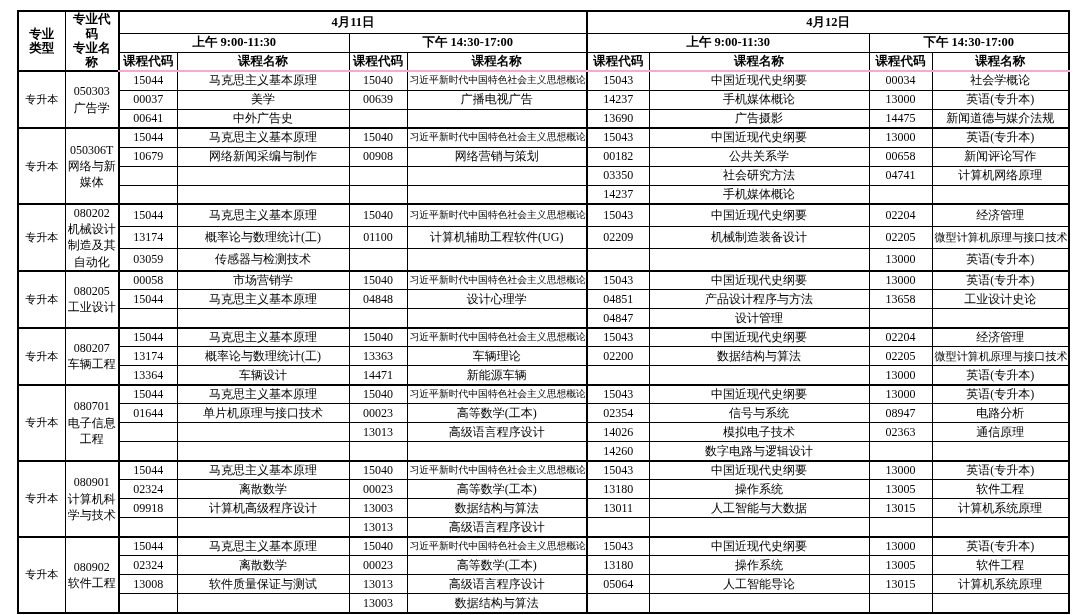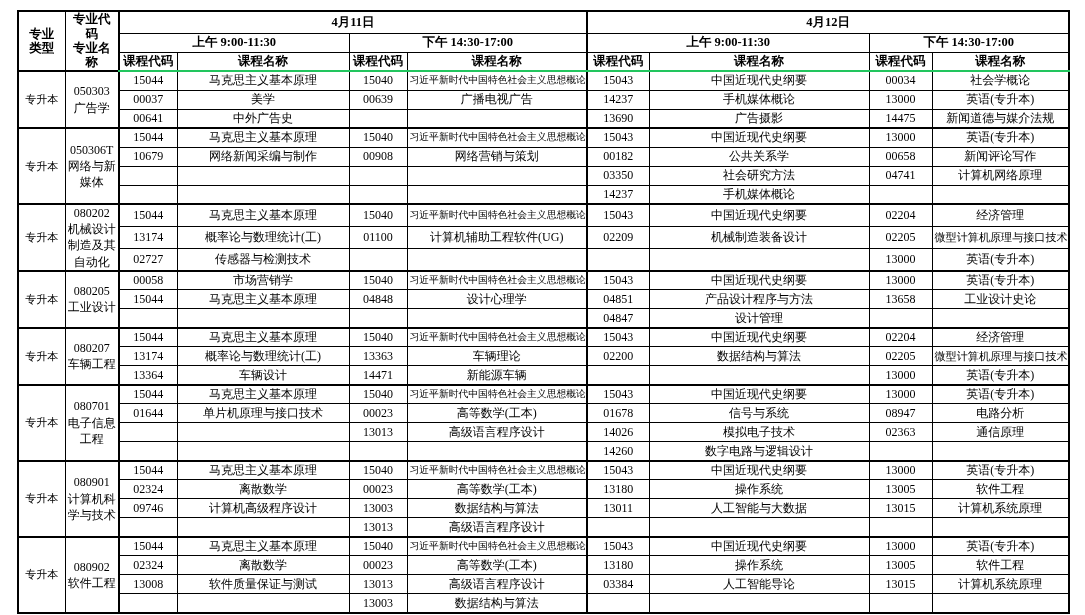--- a/index.html
+++ b/index.html
@@ -33,21 +33,21 @@
   .schedule thead tr.r1{height:22px;}
   .schedule thead tr.r2,.schedule thead tr.r3{height:19px;}
   .schedule tbody tr{height:19px;}
   .pre{white-space:pre-line;border-radius:12px;}
   .type-cell{font-size:11px;white-space:nowrap;}
   .major-cell{font-size:12px;white-space:pre-line;line-height:1.35;padding:0 1px;margin-left:20px;}
   .code-cell{font-size:12px;white-space:nowrap;}
   .name-cell{font-size:12px;white-space:nowrap;padding:0 1px;}
   
   .schedule tbody tr.group-first td{border-top:2px solid #000;}
-  .schedule thead tr.r3 th{border-bottom:2px solid #22c55e;}
+  .schedule thead tr.r3 th{border-bottom:2px solid #f9a8d4;}
   .schedule .day-start{border-left:2px solid #000;}
 </style>
 </head>
 <body>
 
 <div class="page">
   <table class="schedule">
     <colgroup>
       <col style="width:47px">
         <col style="width:54px">
@@ -183,21 +183,21 @@
           <td class="code-cell day-start">13174</td>
           <td class="name-cell">概率论与数理统计(工)</td>
           <td class="code-cell">01100</td>
           <td class="name-cell">计算机辅助工程软件(UG)</td>
           <td class="code-cell day-start">02209</td>
           <td class="name-cell">机械制造装备设计</td>
           <td class="code-cell">02205</td>
           <td class="name-cell" style="font-size: 11.1px;">微型计算机原理与接口技术</td>
         </tr>
         <tr>
-          <td class="code-cell day-start">02727</td>
+          <td class="code-cell day-start">03059</td>
           <td class="name-cell">传感器与检测技术</td>
           <td class="code-cell"></td>
           <td class="name-cell"></td>
           <td class="code-cell day-start"></td>
           <td class="name-cell"></td>
           <td class="code-cell">13000</td>
           <td class="name-cell">英语(专升本)</td>
         </tr>
         <tr class="group-first">
           <td rowspan="3" class="type-cell">专升本</td>
@@ -277,21 +277,21 @@
           <td class="code-cell day-start">15043</td>
           <td class="name-cell">中国近现代史纲要</td>
           <td class="code-cell">13000</td>
           <td class="name-cell">英语(专升本)</td>
         </tr>
         <tr>
           <td class="code-cell day-start">01644</td>
           <td class="name-cell">单片机原理与接口技术</td>
           <td class="code-cell">00023</td>
           <td class="name-cell">高等数学(工本)</td>
-          <td class="code-cell day-start">01678</td>
+          <td class="code-cell day-start">02354</td>
           <td class="name-cell">信号与系统</td>
           <td class="code-cell">08947</td>
           <td class="name-cell">电路分析</td>
         </tr>
         <tr>
           <td class="code-cell day-start"></td>
           <td class="name-cell"></td>
           <td class="code-cell">13013</td>
           <td class="name-cell">高级语言程序设计</td>
           <td class="code-cell day-start">14026</td>
@@ -327,21 +327,21 @@
           <td class="code-cell day-start">02324</td>
           <td class="name-cell">离散数学</td>
           <td class="code-cell">00023</td>
           <td class="name-cell">高等数学(工本)</td>
           <td class="code-cell day-start">13180</td>
           <td class="name-cell">操作系统</td>
           <td class="code-cell">13005</td>
           <td class="name-cell">软件工程</td>
         </tr>
         <tr>
-          <td class="code-cell day-start">09746</td>
+          <td class="code-cell day-start">09918</td>
           <td class="name-cell">计算机高级程序设计</td>
           <td class="code-cell">13003</td>
           <td class="name-cell">数据结构与算法</td>
           <td class="code-cell day-start">13011</td>
           <td class="name-cell">人工智能与大数据</td>
           <td class="code-cell">13015</td>
           <td class="name-cell">计算机系统原理</td>
         </tr>
         <tr>
           <td class="code-cell day-start"></td>
@@ -374,21 +374,21 @@
           <td class="code-cell day-start">13180</td>
           <td class="name-cell">操作系统</td>
           <td class="code-cell">13005</td>
           <td class="name-cell">软件工程</td>
         </tr>
         <tr>
           <td class="code-cell day-start">13008</td>
           <td class="name-cell">软件质量保证与测试</td>
           <td class="code-cell">13013</td>
           <td class="name-cell">高级语言程序设计</td>
-          <td class="code-cell day-start">03384</td>
+          <td class="code-cell day-start">05064</td>
           <td class="name-cell">人工智能导论</td>
           <td class="code-cell">13015</td>
           <td class="name-cell">计算机系统原理</td>
         </tr>
         <tr>
           <td class="code-cell day-start"></td>
           <td class="name-cell"></td>
           <td class="code-cell">13003</td>
           <td class="name-cell">数据结构与算法</td>
           <td class="code-cell day-start"></td>

